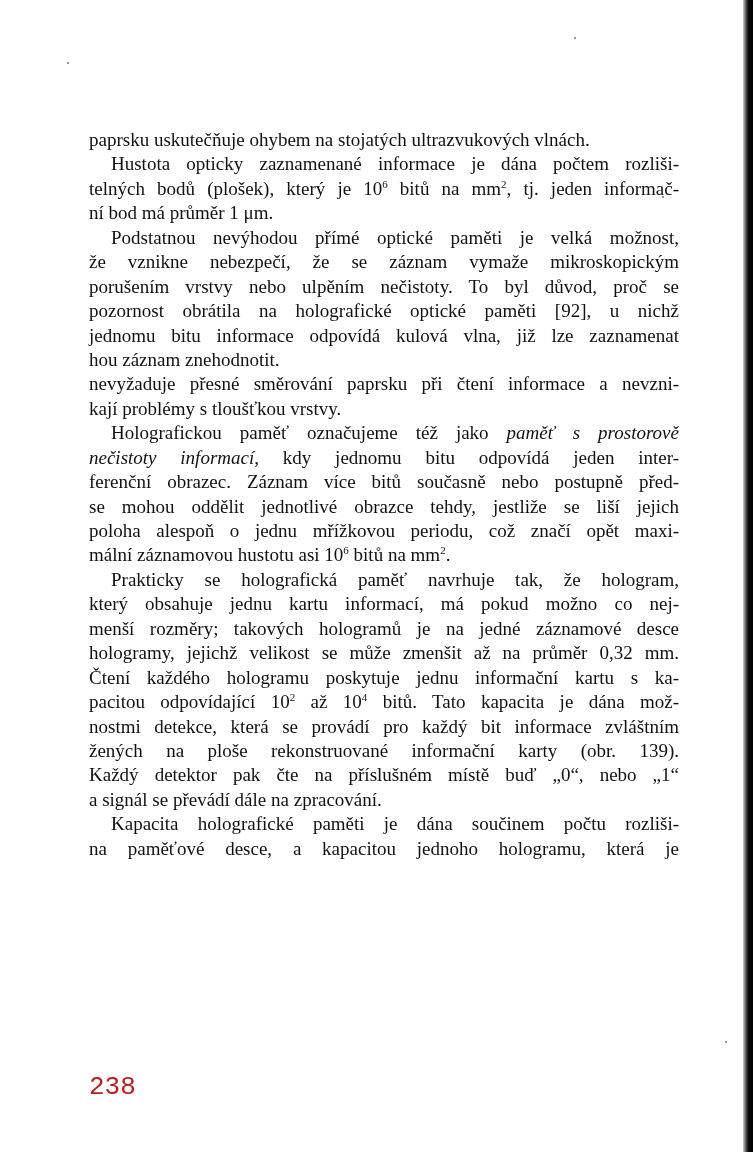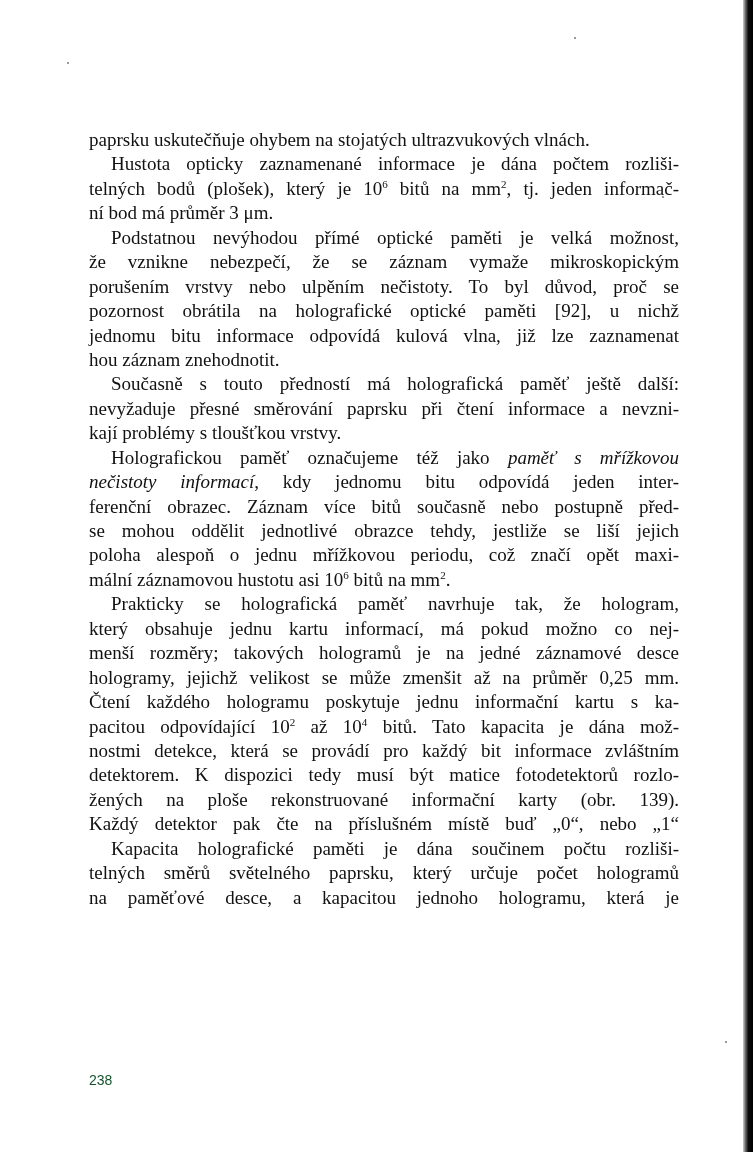--- a/index.html
+++ b/index.html
@@ -20,74 +20,72 @@
   .line {
     height: 24.45px; line-height: 24.45px;
     white-space: nowrap; text-align: justify; text-align-last: justify;
   }
   .line.last { text-align-last: left; }
   .line.indent { padding-left: 22px; }
   sup { font-size: 11px; line-height: 0; vertical-align: 7px; }
   .it { font-style: italic; }
   .pagenum {
     position: absolute; left: 89px; top: 1072px;
-    font-family: Liberation Sans, sans-serif;
-    font-size: 14px; color: #14532d;
+    font-family: Liberation Mono, monospace;
+    font-size: 26px; color: #b91c1c;
   }
   .speck { position: absolute; width: 2px; height: 2px; background: #777; border-radius: 1px; }
 </style>
 </head>
 <body>
 
 <div class="page">
   <div class="text" id="text">
       <div>
         <div class="line last">paprsku uskutečňuje ohybem na stojatých ultrazvukových vlnách.</div>
       </div>
       <div>
         <div class="line indent">Hustota opticky zaznamenané informace je dána počtem rozliši-</div>
         <div class="line">telných bodů (plošek), který je 10<sup>6</sup> bitů na mm<sup>2</sup>, tj. jeden informač-</div>
-        <div class="line last">ní bod má průměr 3 μm.</div>
+        <div class="line last">ní bod má průměr 1 μm.</div>
       </div>
       <div>
         <div class="line indent">Podstatnou nevýhodou přímé optické paměti je velká možnost,</div>
         <div class="line">že vznikne nebezpečí, že se záznam vymaže mikroskopickým</div>
         <div class="line">porušením vrstvy nebo ulpěním nečistoty. To byl důvod, proč se</div>
         <div class="line">pozornost obrátila na holografické optické paměti [92], u nichž</div>
         <div class="line">jednomu bitu informace odpovídá kulová vlna, již lze zaznamenat</div>
         <div class="line last">hou záznam znehodnotit.</div>
       </div>
       <div>
-        <div class="line indent">Současně s touto předností má holografická paměť ještě další:</div>
         <div class="line">nevyžaduje přesné směrování paprsku při čtení informace a nevzni-</div>
         <div class="line last">kají problémy s tloušťkou vrstvy.</div>
       </div>
       <div>
-        <div class="line indent">Holografickou paměť označujeme též jako <span class="it">paměť s mřížkovou</span></div>
+        <div class="line indent">Holografickou paměť označujeme též jako <span class="it">paměť s prostorově</span></div>
         <div class="line"><span class="it">nečistoty informací</span>, kdy jednomu bitu odpovídá jeden inter-</div>
         <div class="line">ferenční obrazec. Záznam více bitů současně nebo postupně před-</div>
         <div class="line">se mohou oddělit jednotlivé obrazce tehdy, jestliže se liší jejich</div>
         <div class="line">poloha alespoň o jednu mřížkovou periodu, což značí opět maxi-</div>
         <div class="line last">mální záznamovou hustotu asi 10<sup>6</sup> bitů na mm<sup>2</sup>.</div>
       </div>
       <div>
         <div class="line indent">Prakticky se holografická paměť navrhuje tak, že hologram,</div>
         <div class="line">který obsahuje jednu kartu informací, má pokud možno co nej-</div>
         <div class="line">menší rozměry; takových hologramů je na jedné záznamové desce</div>
-        <div class="line">hologramy, jejichž velikost se může zmenšit až na průměr 0,25 mm.</div>
+        <div class="line">hologramy, jejichž velikost se může zmenšit až na průměr 0,32 mm.</div>
         <div class="line">Čtení každého hologramu poskytuje jednu informační kartu s ka-</div>
         <div class="line">pacitou odpovídající 10<sup>2</sup> až 10<sup>4</sup> bitů. Tato kapacita je dána mož-</div>
         <div class="line">nostmi detekce, která se provádí pro každý bit informace zvláštním</div>
-        <div class="line">detektorem. K dispozici tedy musí být matice fotodetektorů rozlo-</div>
         <div class="line">žených na ploše rekonstruované informační karty (obr. 139).</div>
         <div class="line">Každý detektor pak čte na příslušném místě buď „0“, nebo „1“</div>
+        <div class="line last">a signál se převádí dále na zpracování.</div>
       </div>
       <div>
         <div class="line indent">Kapacita holografické paměti je dána součinem počtu rozliši-</div>
-        <div class="line">telných směrů světelného paprsku, který určuje počet hologramů</div>
         <div class="line">na paměťové desce, a kapacitou jednoho hologramu, která je</div>
       </div>
     </div>
   <div class="pagenum">238</div>
   <div class="edge"></div>
   <div class="speck" style="left:67px;top:62px;"></div>
   <div class="speck" style="left:574px;top:37px;"></div>
   <div class="speck" style="left:662px;top:196px;"></div>
   <div class="speck" style="left:725px;top:1041px;"></div>
 </div>

